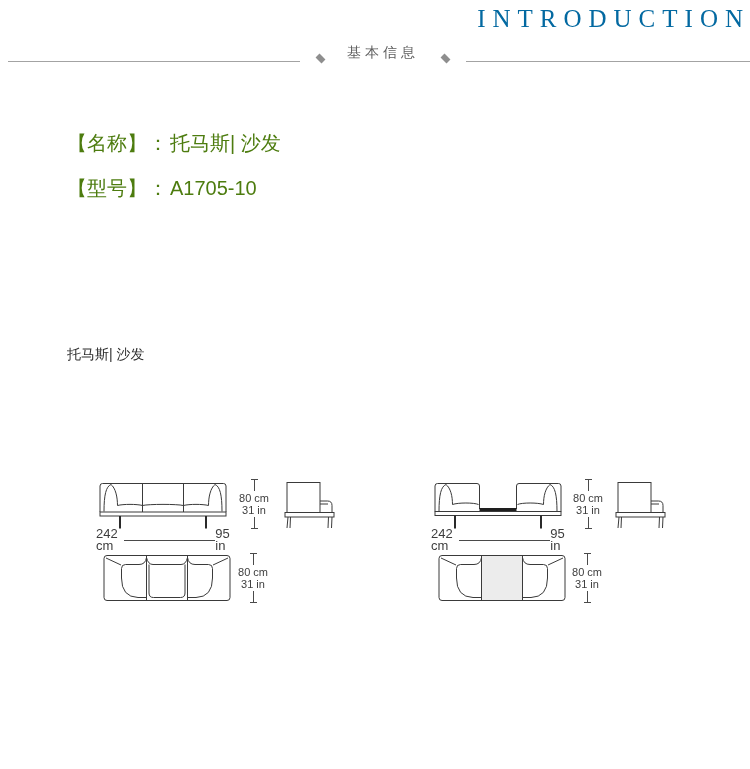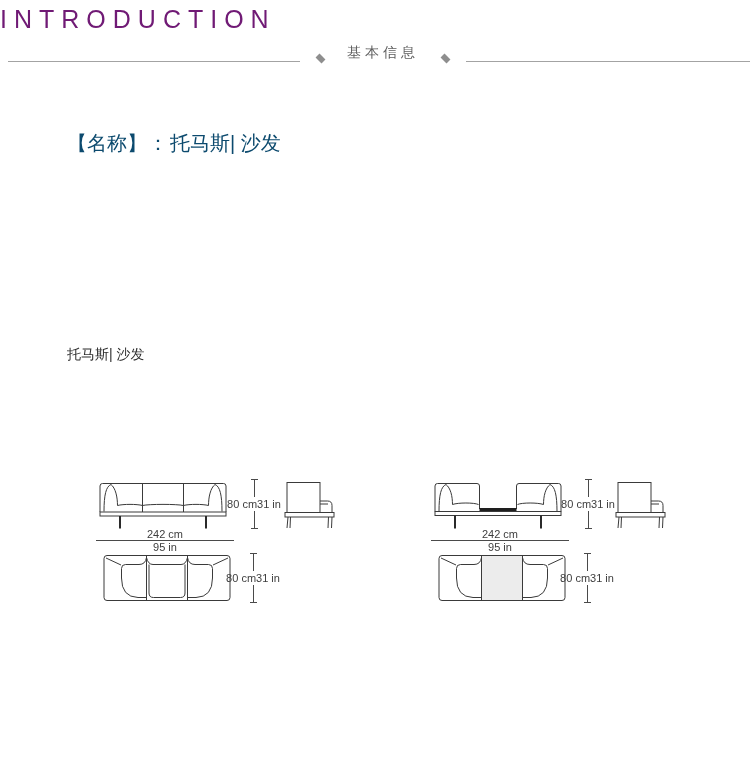--- a/index.html
+++ b/index.html
@@ -4,84 +4,87 @@
 <style>
   * { margin:0; padding:0; box-sizing:border-box; }
   html,body { background:#fff; }
   .page {
     position:relative; width:750px; height:769px; background:#fff;
     font-family:"Liberation Sans", sans-serif; overflow:hidden; margin:0 auto;
   }
   
   .title {
     position:absolute; top:5px; left:0; width:100%;
-    text-align:left; font-family:Liberation Sans, sans-serif;
-    font-size:25px; letter-spacing:7px; color:#701a75; font-weight:400;
+    text-align:right; font-family:Liberation Serif, serif;
+    font-size:25px; letter-spacing:7px; color:#0369a1; font-weight:400;
   }
   .subtitle-row {
     position:absolute; top:45px; left:8px; width:100%; height:17px;
     display:flex; align-items:flex-end;gap:12px;
   }
   .h-rule { flex:1; height:1px; background:#a3a3a3; }
   .diamond {
     width:7px; height:7px; background:#8e8e8e;
     transform:rotate(45deg) scale(1.2,0.8); margin:0 5px; flex:0 0 auto;
   }
   .subtitle-text {
     font-size:14px; letter-spacing:4px; color:#5c5c5c; padding:0 6px;
     white-space:nowrap;
   }
   
   .spec-row {
-    position:absolute; left:67px; height:24px; font-size:20px; color:#0c4a6e;
+    position:absolute; left:67px; height:24px; font-size:20px; color:#4d7c0f;
     white-space:nowrap; line-height:24px;
   }
   .spec-colon { margin:0 2px 0 1px; }
   .caption {
     position:absolute; left:67px; top:346px; font-size:14px; color:#2f2f2f;
     white-space:nowrap;
   }
   
   .drawings { position:absolute; left:0; top:470px; width:750px; height:299px; }
   .drawings svg { position:absolute; overflow:visible; }
   .sketch { stroke:#3a3a3a; stroke-width:1; fill:none; }
   .sketch-thick { stroke:#1e1e1e; stroke-width:3; fill:none; }
   .leg { stroke:#2a2a2a; stroke-width:2; fill:none; }
   .table-fill { fill:#ececec; stroke:#3a3a3a; stroke-width:1; }
   .vdim {
     position:absolute; width:34px; display:flex; flex-direction:column; align-items:center;
   }
   .vdim .tick { width:7px; height:1px; background:#4a4a4a; flex:0 0 auto; }
   .vdim .vline { width:1px; flex:1; background:#4a4a4a; }
   .vdim .dim-text {
-    display:flex; flex-direction:row; align-items:center;
+    display:flex; flex-direction:column; align-items:center;
     font-size:11px; line-height:12px; color:#3d3d3d; padding:1px 0; white-space:nowrap;
   }
   .hdim {
-    position:absolute; display:flex; flex-direction:column; align-items:center;
-    font-size:11px; line-height:12px; color:#3d3d3d;
+    position:absolute; display:flex; flex-direction:row; align-items:center;
+    font-size:13px; line-height:12px; color:#3d3d3d;
   }
   .hdim .hline { width:100%; height:1px; background:#4a4a4a; margin:0; }
 </style>
 </head>
 <body>
 
 <div class="page">
 
   <div class="title">INTRODUCTION</div>
   <div class="subtitle-row">
     <span class="h-rule"></span>
     <span class="diamond"></span>
     <span class="subtitle-text">基本信息</span>
     <span class="diamond"></span>
     <span class="h-rule"></span>
   </div>
 
   <div class="spec-row" style="top:131px">
     <span>【名称】</span><span class="spec-colon">：</span><span>托马斯| 沙发</span>
+  </div>
+  <div class="spec-row" style="top:176px">
+    <span>【型号】</span><span class="spec-colon">：</span><span>A1705-10</span>
   </div>
 
   <div class="caption">托马斯| 沙发</div>
 
   <div class="drawings">
 
     <svg style="left:96px; top:8px;" width="134" height="52" viewBox="0 0 134 52">
       <path class="sketch" d="M4,34 V8 Q4,5.5 6.5,5.5 H127.5 Q130,5.5 130,8 V34"></path>
       <path class="sketch" d="M46.5,5.5 V34 M87.5,5.5 V34"></path>
       <path class="sketch" d="M8,33.5 C8,17 10,8.5 15,6.5 C19.5,10 21.5,19 21.5,27.5"></path>

